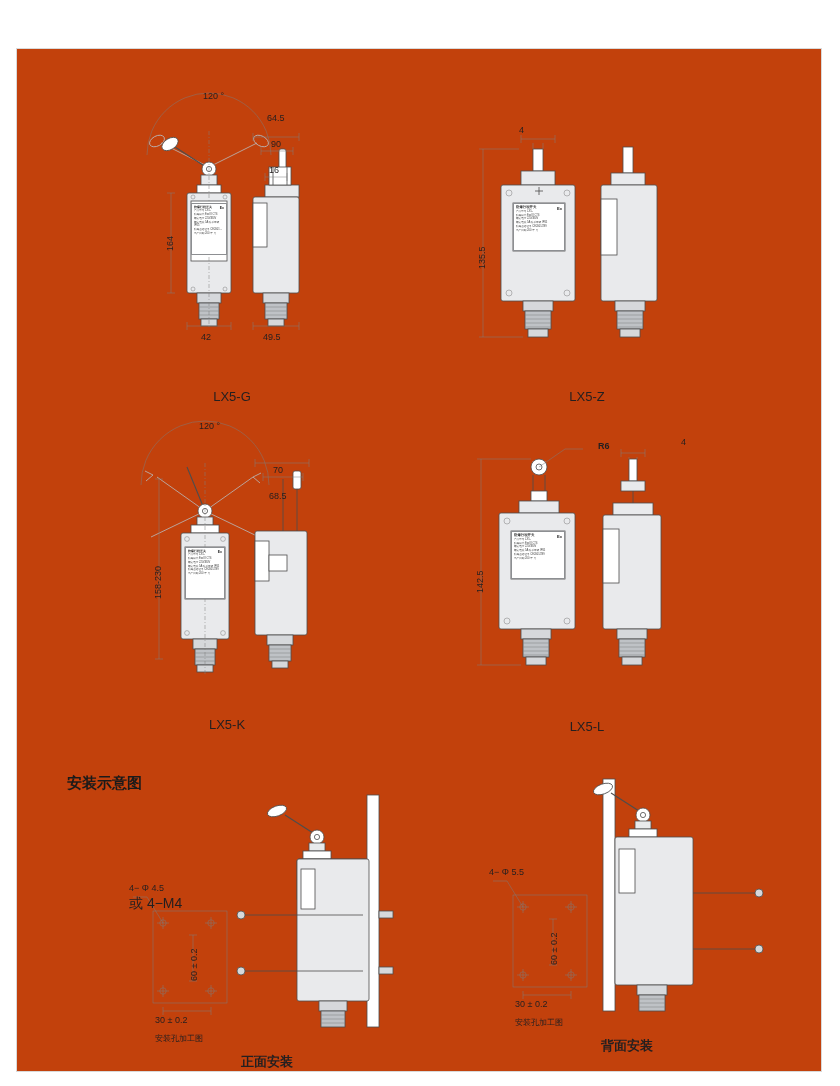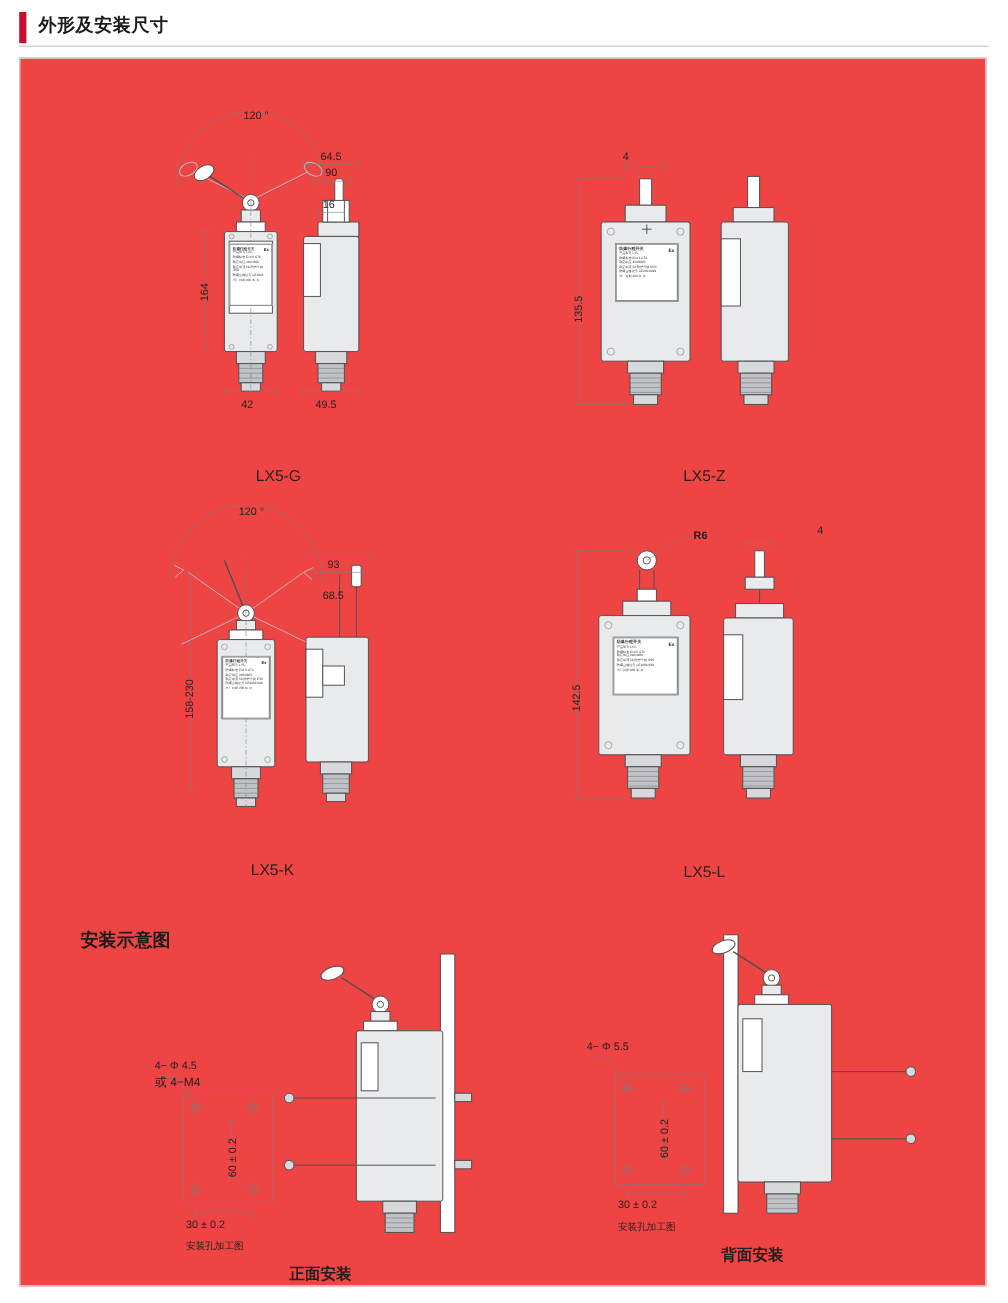--- a/index.html
+++ b/index.html
@@ -24,21 +24,21 @@
     position:absolute;left:16px;top:2px;
     font-size:15px;font-weight:bold;color:#1a1a1a;letter-spacing:.5px;
   }
   .header .rule{
     position:absolute;left:0;top:28px;width:808px;height:1px;background:#c9c9c9;
   }
 
   
   .frame{
     position:absolute;left:16px;top:48px;width:806px;height:1024px;
-    border:1px solid #d9d9d9;background:#ef4444;box-sizing:border-box;
+    border:1px solid #d9d9d9;background:#c2410c;box-sizing:border-box;
   }
 
   
   .cap{position:absolute;text-align:center;font-size:13px;color:#231f20;}
   .sect-title{position:absolute;font-size:15px;font-weight:bold;color:#1a1a1a;margin-top:35px;}
   .sub-cap{position:absolute;text-align:center;font-size:13px;color:#231f20;}
 
   .dimtxt{position:absolute;font-size:8px;color:#231f20;white-space:nowrap;}
   .dimtxt.vert{transform-origin:0 0;transform:rotate(-90deg);}
 
@@ -61,25 +61,20 @@
   .label-box .lbl-title{font-size:3px;font-weight:bold;display:block;}
   .label-box .ex{
     position:absolute;right:2px;top:2px;font-size:3.4px;font-weight:bold;color:#1a1a1a;
   }
 </style>
 </head>
 <body>
 
 <div class="page">
 
-  <div class="header">
-    <div class="bar"></div>
-    <div class="title">外形及安装尺寸</div>
-    <div class="rule"></div>
-  </div>
 
   <div class="frame">
 
     <div style="position:absolute;left:110px;top:40px;width:210px;height:280px;">
 
       <svg width="210" height="280" viewBox="0 0 210 280">
 
         <path class="thin" d="M20 66 A62 62 0 0 1 144 66"></path>
 
         <g class="ghost">
@@ -132,21 +127,21 @@
         <path class="thin" d="M40 104 H48 M40 204 H48"></path>
         <path class="thin" d="M60 237 H104"></path>
         <path class="thin" d="M60 233 V241 M104 233 V241"></path>
         <path class="thin" d="M126 237 H172"></path>
         <path class="thin" d="M126 233 V241 M172 233 V241"></path>
 
         <path class="dash" d="M82 42 V240"></path>
       </svg>
 
       <div class="dimtxt" style="left:76px;top:2px;font-size:9px;">120 °</div>
-      <div class="dimtxt" style="left:140px;top:36px;font-size:9px;">64.5</div>
+      <div class="dimtxt" style="left:140px;top:24px;font-size:9px;">64.5</div>
       <div class="dimtxt" style="left:144px;top:50px;font-size:9px;">90</div>
       <div class="dimtxt" style="left:142px;top:76px;font-size:9px;">16</div>
       <div class="dimtxt vert" style="left:38px;top:162px;font-size:9px;">164</div>
       <div class="dimtxt" style="left:74px;top:243px;font-size:9px;">42</div>
       <div class="dimtxt" style="left:136px;top:243px;font-size:9px;">49.5</div>
 
       <div class="label-box" style="left:64px;top:114px;width:36px;height:52px;">
         <span class="lbl-title">防爆行程开关</span>
         <span class="ex">Ex</span>
         <div>产品型号 LX5-</div>
@@ -259,21 +254,21 @@
         <path class="thin" d="M138 40 V48 M192 40 V48"></path>
         <path class="thin" d="M146 58 H186"></path>
         <path class="thin" d="M146 54 V62 M186 54 V62"></path>
         <path class="thin" d="M42 60 V240"></path>
         <path class="thin" d="M38 60 H46 M38 240 H46"></path>
         <path class="dash" d="M88 44 V256"></path>
       </svg>
 
       <div class="dimtxt" style="left:82px;top:2px;font-size:9px;">120 °</div>
       <div class="dimtxt" style="left:152px;top:32px;font-size:9px;margin-top:40px;">68.5</div>
-      <div class="dimtxt" style="left:156px;top:46px;font-size:9px;">93</div>
+      <div class="dimtxt" style="left:156px;top:46px;font-size:9px;">70</div>
       <div class="dimtxt vert" style="left:36px;top:180px;font-size:9px;">158-230</div>
 
       <div class="label-box" style="left:68px;top:128px;width:40px;height:52px;">
         <span class="lbl-title">防爆行程开关</span>
         <span class="ex">Ex</span>
         <div>产品型号 LX5-</div>
         <div>防爆标志 Exd II CT6</div>
         <div>额定电压 220/380V</div>
         <div>额定电流 5A 防护等级 IP65</div>
         <div>防爆合格证号 CE2001/299</div>
@@ -317,21 +312,21 @@
         <path class="thin" d="M82 42 L108 24"></path>
         <path class="thin" d="M108 24 H126"></path>
         <path class="thin" d="M164 28 H188"></path>
         <path class="thin" d="M164 24 V32 M188 24 V32"></path>
         <path class="thin" d="M172 32 V34 M180 32 V34"></path>
         <path class="thin" d="M24 34 V240"></path>
         <path class="thin" d="M20 34 H28 M20 240 H28"></path>
         <path class="thin" d="M28 34 H74 M28 240 H64"></path>
       </svg>
 
-      <div class="dimtxt" style="left:121px;top:16px;font-size:9px;font-weight:bold;">R6</div>
+      <div class="dimtxt" style="left:141px;top:16px;font-size:9px;font-weight:bold;">R6</div>
       <div class="dimtxt" style="left:224px;top:12px;font-size:9px;">4</div>
       <div class="dimtxt vert" style="left:18px;top:168px;font-size:9px;">142.5</div>
 
       <div class="label-box" style="left:54px;top:106px;width:54px;height:48px;">
         <span class="lbl-title" style="font-size:3.4px;">防爆行程开关</span>
         <span class="ex" style="font-size:4px;">Ex</span>
         <div>产品型号 LX5-</div>
         <div>防爆标志 Exd II CT6</div>
         <div>额定电压 220/380V</div>
         <div>额定电流 5A  防护等级 IP65</div>
@@ -383,21 +378,21 @@
 
         <path class="ln" d="M116 130 H236"></path>
         <circle class="fillgg" cx="114" cy="130" r="4"></circle>
         <path class="ln" d="M116 186 H236"></path>
         <circle class="fillgg" cx="114" cy="186" r="4"></circle>
         <rect class="fillgg" x="252" y="126" width="14" height="7"></rect>
         <rect class="fillgg" x="252" y="182" width="14" height="7"></rect>
       </svg>
 
       <div class="dimtxt" style="left:2px;top:98px;font-size:9px;">4− Φ 4.5</div>
-      <div class="dimtxt" style="left:2px;top:110px;font-size:10px;">或 4−M4</div>
+      <div class="dimtxt" style="left:2px;top:110px;font-size:14px;">或 4−M4</div>
       <div class="dimtxt vert" style="left:62px;top:196px;font-size:9px;">60 ± 0.2</div>
       <div class="dimtxt" style="left:28px;top:230px;font-size:9px;">30 ± 0.2</div>
       <div class="dimtxt" style="left:28px;top:248px;font-size:8px;">安装孔加工图</div>
 
       <div class="sub-cap" style="left:60px;top:268px;width:160px;font-weight:bold;">正面安装</div>
     </div>
 
     <div style="position:absolute;left:470px;top:720px;width:290px;height:260px;">
       <svg width="290" height="250" viewBox="0 0 290 250">
         <rect class="thin" x="26" y="126" width="74" height="92"></rect>

